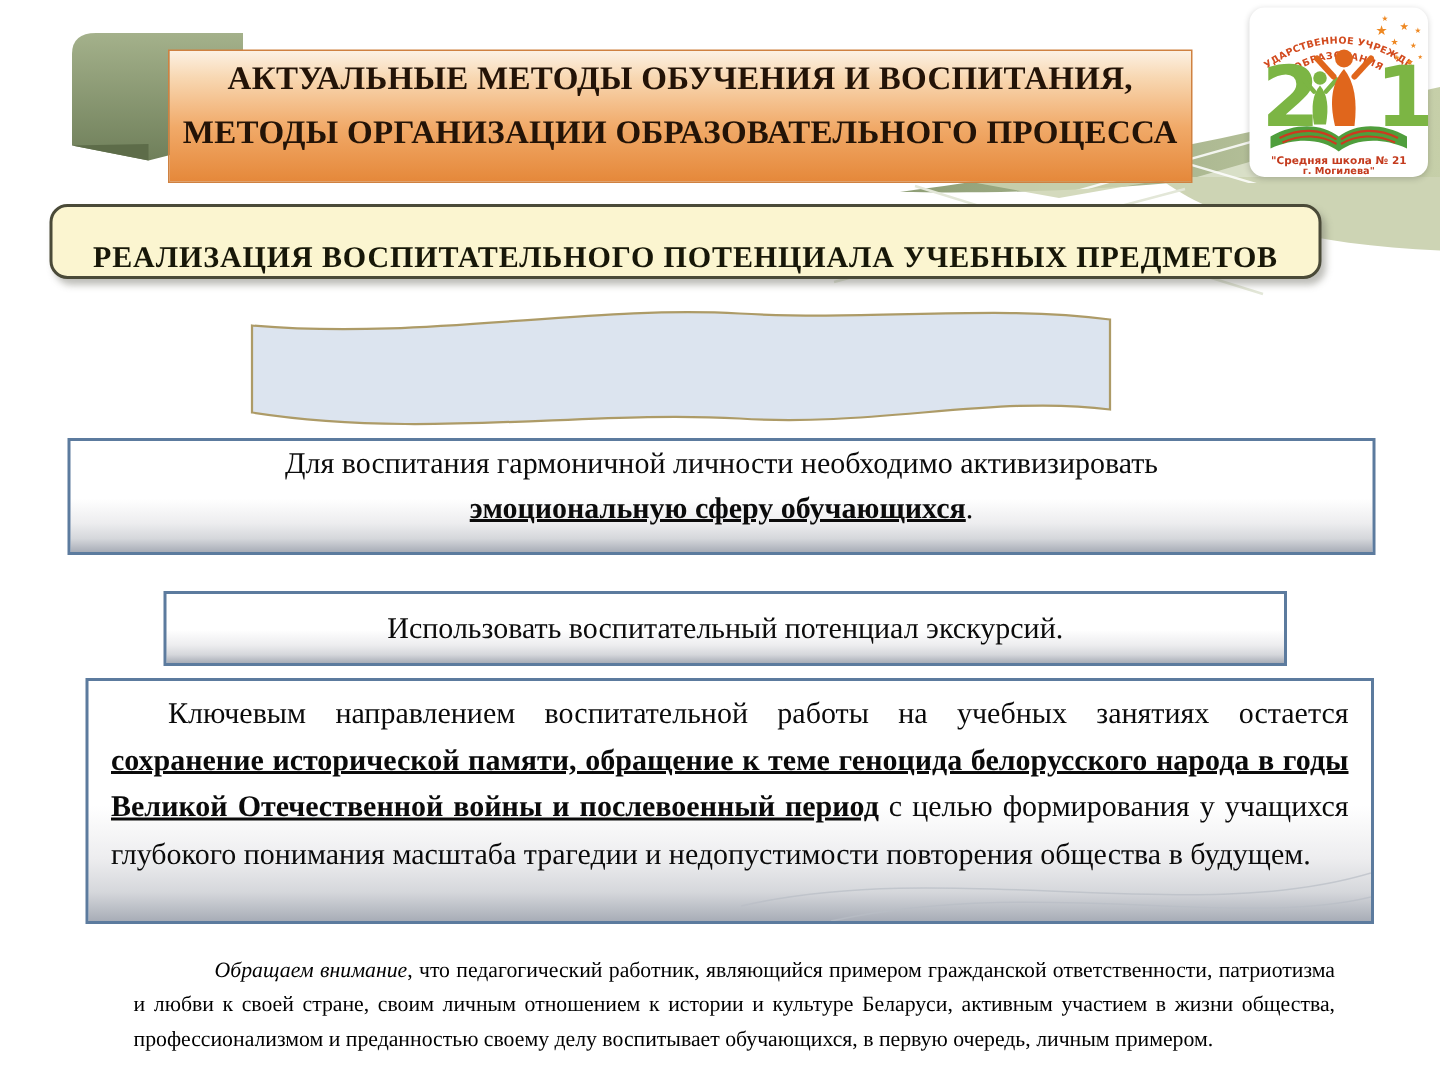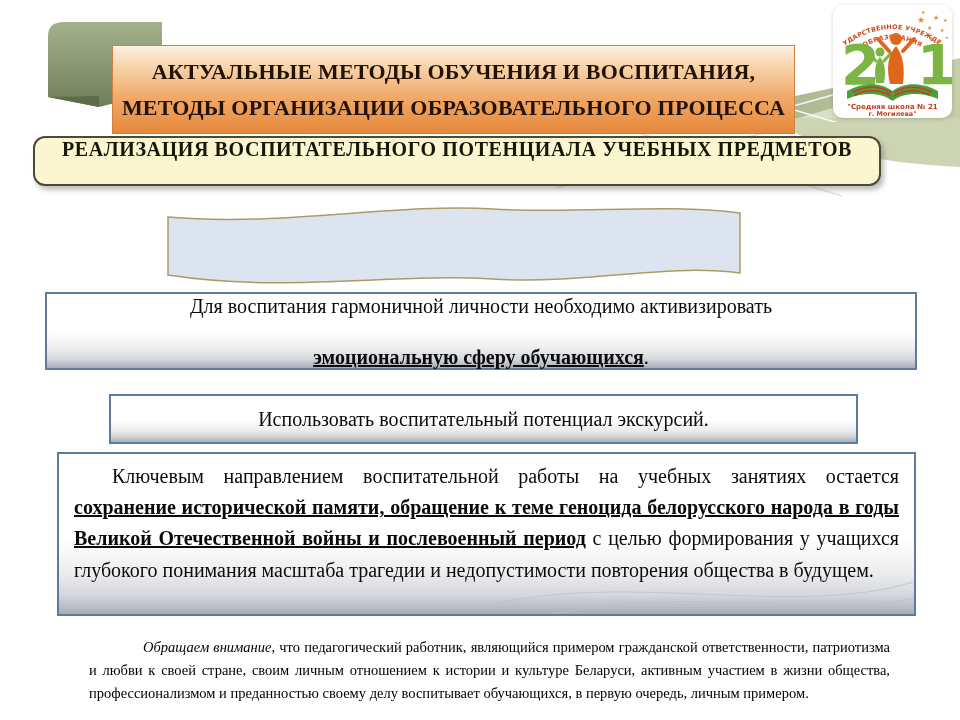--- a/index.html
+++ b/index.html
@@ -7,48 +7,48 @@
          font-family:"Liberation Serif",serif;color:#111;}
   .abs{position:absolute;}
   .deco{left:0;top:0;z-index:1;}
   .b{font-weight:bold;text-decoration:underline;}
   .i{font-style:italic;}
 
   
   .title-box{left:112px;top:33px;width:681px;height:87px;z-index:2;
     background:linear-gradient(180deg,#fcf1e3 0%,#f8d8b3 20%,#f1aa69 58%,#e5883a 100%);
     border:1px solid #cf8140;
-    display:flex;flex-direction:column;justify-content:center;align-items:center;margin-top:12px;}
+    display:flex;flex-direction:column;justify-content:flex-start;align-items:center;}
   .title-box div{font-weight:bold;font-size:22px;line-height:36px;color:#231307;
     letter-spacing:.2px;white-space:nowrap;}
 
   
   .logo-box{left:833px;top:5px;width:119px;height:113px;z-index:3;background:#fff;
     border-radius:10px;box-shadow:0 1px 4px rgba(0,0,0,.18);}
   .logo-box svg{display:block;width:119px;height:113px;}
   .logo-arc{font-family:"DejaVu Sans",sans-serif;font-weight:bold;fill:#d24a1e;}
 
   
   .yellow-box{left:33px;top:136px;width:844px;height:46px;z-index:2;
     background:#fbf5d0;border:2.5px solid #4a4a38;border-radius:12px;
     box-shadow:3px 4px 5px rgba(110,110,100,.45);
-    display:flex;align-items:flex-start;justify-content:center;}
+    display:flex;align-items:flex-end;justify-content:center;}
   .yellow-box div{font-weight:bold;font-size:20px;letter-spacing:.6px;color:#171708;white-space:nowrap;}
 
   
   .wave-box{left:163px;top:199px;width:582px;height:90px;z-index:2;}
   .wave-box svg{position:absolute;left:0;top:0;width:582px;height:90px;}
   .wave-text{position:absolute;left:24px;top:19px;width:534px;font-size:16.5px;line-height:27px;color:#0c0c0c;}
   .wave-text .ln1{padding-left:44px;}
 
   
   .steel{z-index:2;border:2px solid #5c7b9e;
     background:linear-gradient(180deg,#ffffff 0%,#ffffff 52%,#ededef 74%,#d5d7db 88%,#a8adb7 100%);}
   .box-emotional{left:45px;top:292px;width:868px;height:74px;
-    display:flex;flex-direction:column;justify-content:center;align-items:center;gap:21px;}
+    display:flex;flex-direction:column;justify-content:flex-start;align-items:center;}
   .box-emotional div{font-size:20px;line-height:30px;color:#0b0b0b;white-space:nowrap;}
   .box-excursions{left:109px;top:394px;width:745px;height:46px;
     display:flex;align-items:center;justify-content:center;}
   .box-excursions div{font-size:20px;color:#0b0b0b;white-space:nowrap;text-align:center;}
   .box-key{left:57px;top:452px;width:855px;height:160px;overflow:hidden;}
   .box-key p{margin:7px 15px 0 15px;font-size:20px;line-height:31.2px;
     text-align:justify;text-indent:38px;color:#0a0a0a;}
   .box-key .arcs{position:absolute;right:0;bottom:0;pointer-events:none;}
 
   

